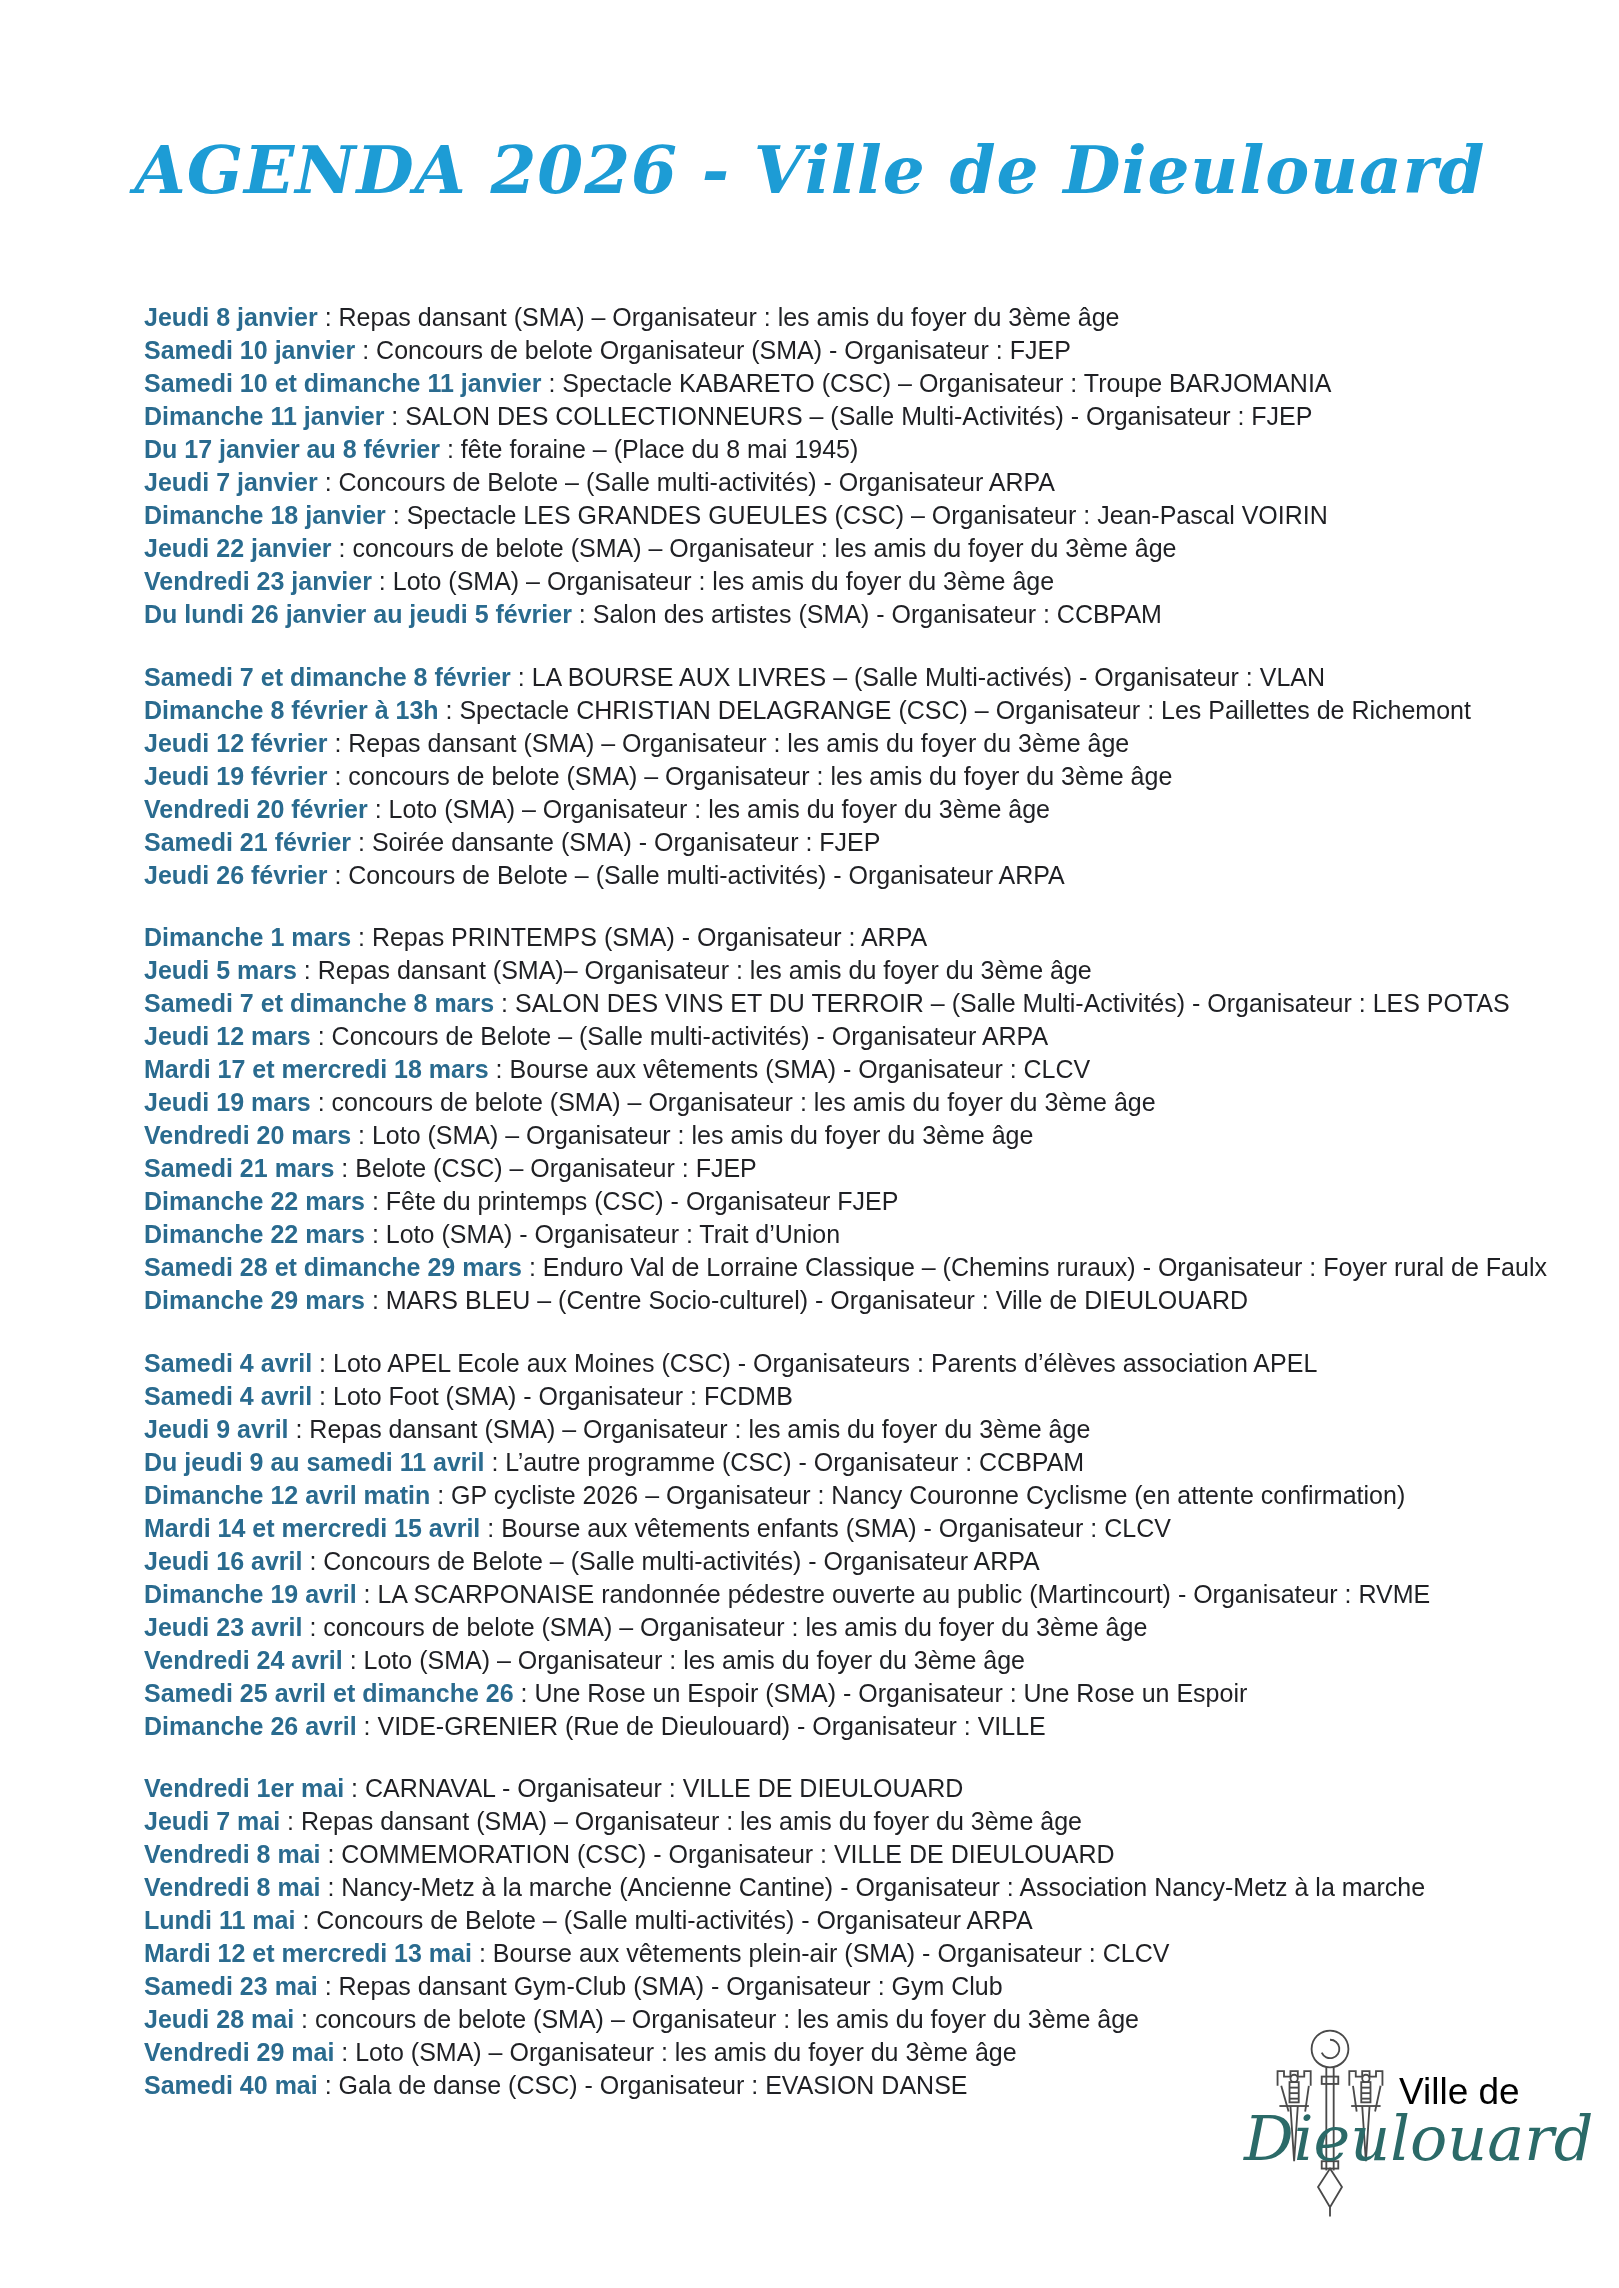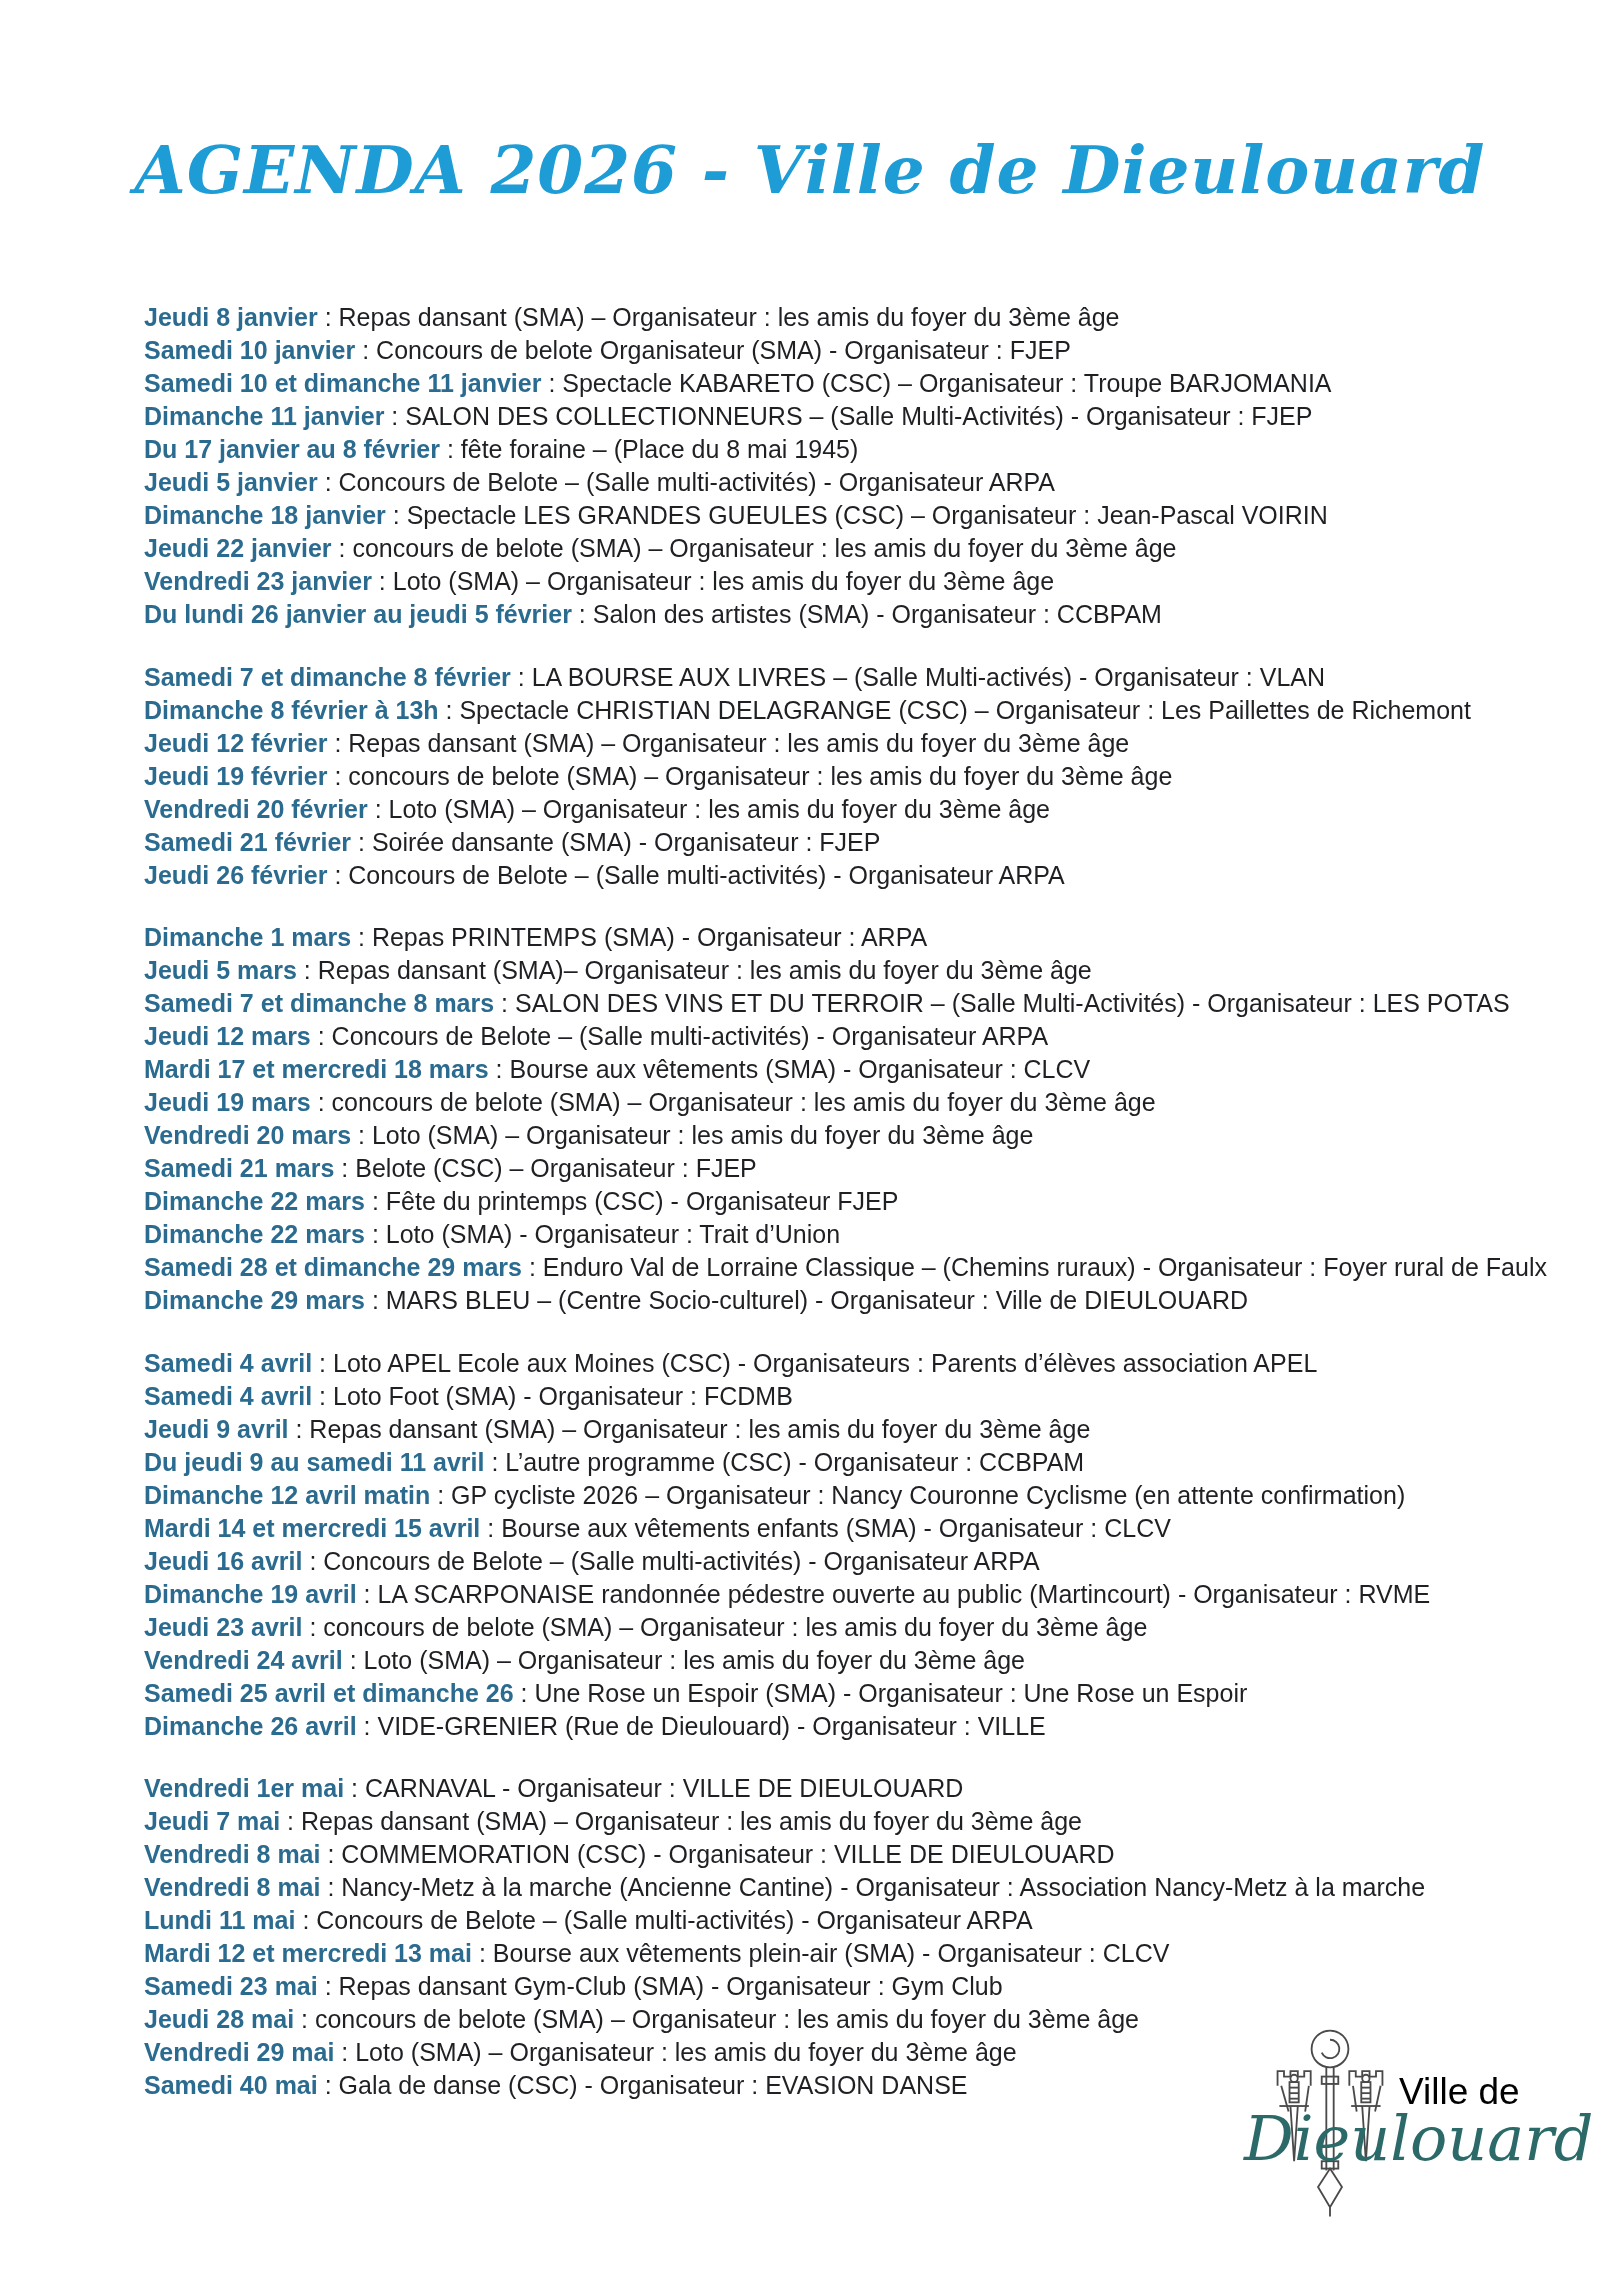--- a/index.html
+++ b/index.html
@@ -96,21 +96,21 @@
 
   <h1 class="doc-title">AGENDA 2026 - Ville de Dieulouard</h1>
 
   <div class="events-container">
       <div class="month-block">
         <p class="event"><span class="event-date">Jeudi 8 janvier</span><span class="event-text"> : Repas dansant (SMA) – Organisateur : les amis du foyer du 3ème âge</span></p>
         <p class="event"><span class="event-date">Samedi 10 janvier</span><span class="event-text"> : Concours de belote Organisateur (SMA) - Organisateur : FJEP</span></p>
         <p class="event"><span class="event-date">Samedi 10 et dimanche 11 janvier</span><span class="event-text"> : Spectacle KABARETO (CSC) – Organisateur : Troupe BARJOMANIA</span></p>
         <p class="event"><span class="event-date">Dimanche 11 janvier</span><span class="event-text"> : SALON DES COLLECTIONNEURS – (Salle Multi-Activités) - Organisateur : FJEP</span></p>
         <p class="event"><span class="event-date">Du 17 janvier au 8 février</span><span class="event-text"> : fête foraine – (Place du 8 mai 1945)</span></p>
-        <p class="event"><span class="event-date">Jeudi 5 janvier</span><span class="event-text"> : Concours de Belote – (Salle multi-activités) - Organisateur ARPA</span></p>
+        <p class="event"><span class="event-date">Jeudi 7 janvier</span><span class="event-text"> : Concours de Belote – (Salle multi-activités) - Organisateur ARPA</span></p>
         <p class="event"><span class="event-date">Dimanche 18 janvier</span><span class="event-text"> : Spectacle LES GRANDES GUEULES (CSC) – Organisateur : Jean-Pascal VOIRIN</span></p>
         <p class="event"><span class="event-date">Jeudi 22 janvier</span><span class="event-text"> : concours de belote (SMA) – Organisateur : les amis du foyer du 3ème âge</span></p>
         <p class="event"><span class="event-date">Vendredi 23 janvier</span><span class="event-text"> : Loto (SMA) – Organisateur : les amis du foyer du 3ème âge</span></p>
         <p class="event"><span class="event-date">Du lundi 26 janvier au jeudi 5 février</span><span class="event-text"> : Salon des artistes (SMA) - Organisateur : CCBPAM</span></p>
       </div>
       <div class="month-block">
         <p class="event"><span class="event-date">Samedi 7 et dimanche 8 février</span><span class="event-text"> : LA BOURSE AUX LIVRES – (Salle Multi-activés) - Organisateur : VLAN</span></p>
         <p class="event"><span class="event-date">Dimanche 8 février à 13h</span><span class="event-text"> : Spectacle CHRISTIAN DELAGRANGE (CSC) – Organisateur : Les Paillettes de Richemont</span></p>
         <p class="event"><span class="event-date">Jeudi 12 février</span><span class="event-text"> : Repas dansant (SMA) – Organisateur : les amis du foyer du 3ème âge</span></p>
         <p class="event"><span class="event-date">Jeudi 19 février</span><span class="event-text"> : concours de belote (SMA) – Organisateur : les amis du foyer du 3ème âge</span></p>

